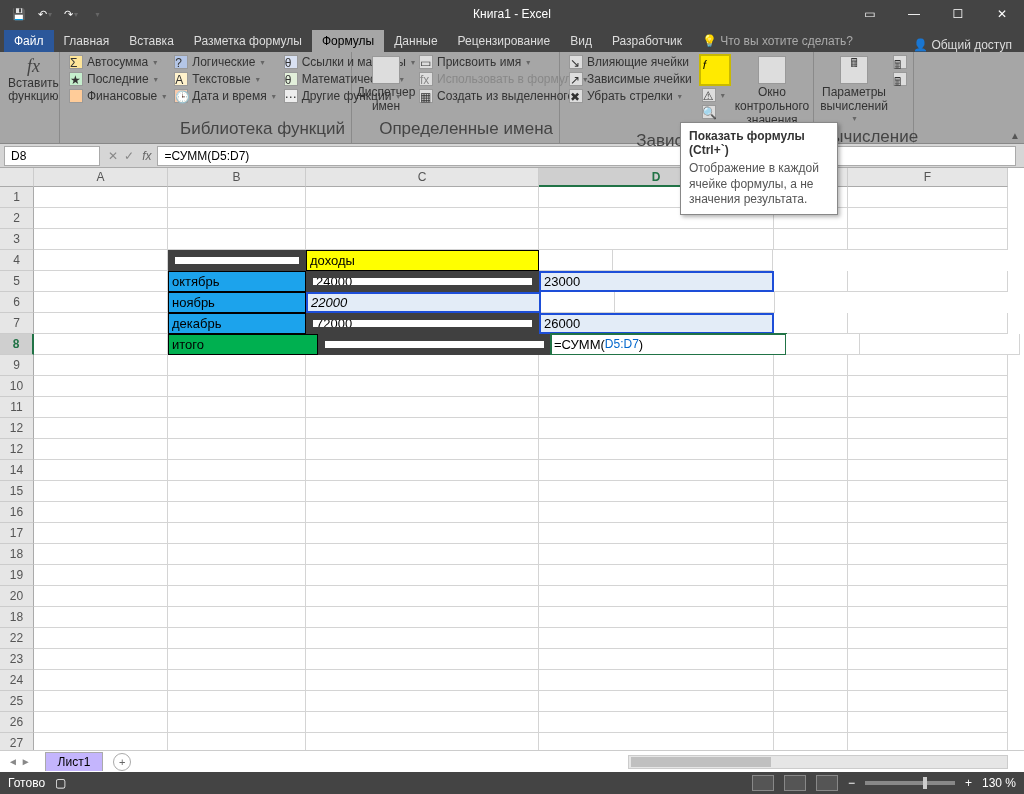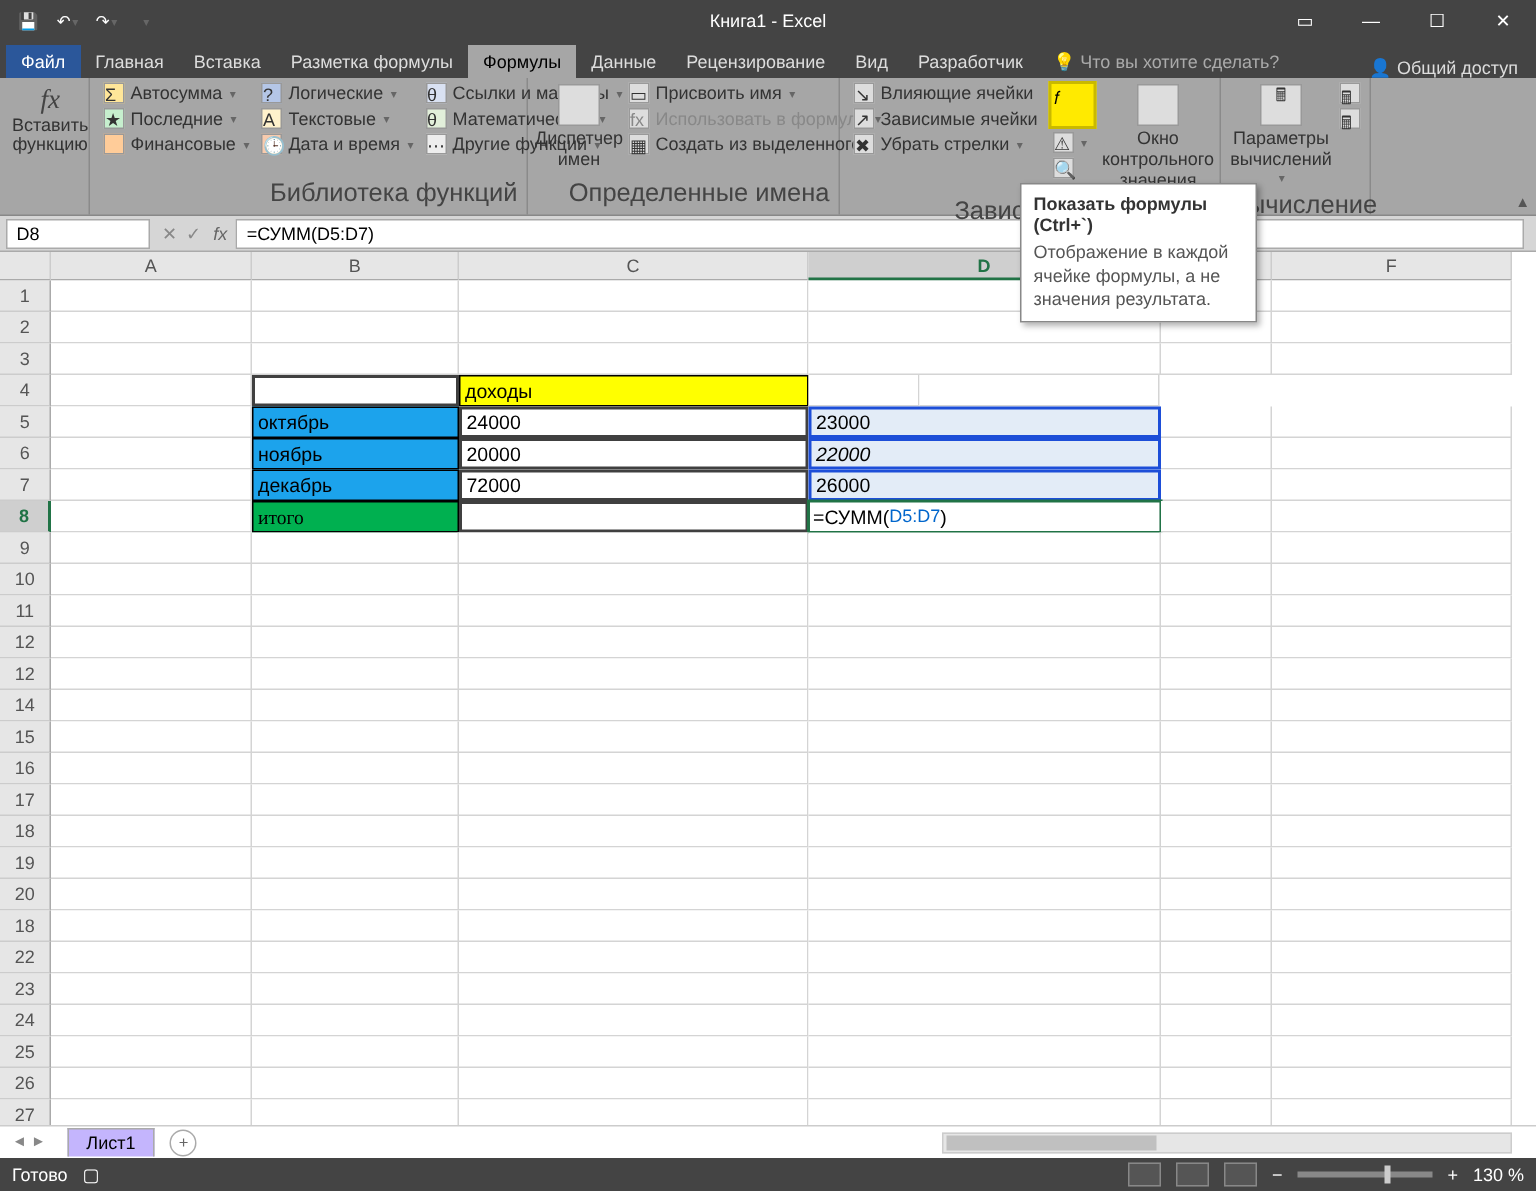--- a/index.html
+++ b/index.html
@@ -40,21 +40,21 @@
 .ch.sel{background:#cfcfcf;color:#217346;font-weight:600;border-bottom:2px solid #217346}
 .rowhdrs{position:absolute;left:0;top:19px;width:34px}
 .rh{width:34px;height:21px;background:#e6e6e6;border-right:1px solid #aaa;border-bottom:1px solid #ccc;display:flex;align-items:center;justify-content:center;font-size:12px;color:#555}
 .rh.sel{background:#cfcfcf;color:#217346;font-weight:600;border-right:2px solid #217346}
 .cells{position:absolute;left:34px;top:19px}
 .row{display:flex;height:21px}
 .cell{height:21px;border-right:1px solid #d4d4d4;border-bottom:1px solid #d4d4d4;padding:0 3px;display:flex;align-items:center;font-size:13px;overflow:hidden;white-space:nowrap;background:#fff}
 .cell.hyellow{background:#ffff00;border:1px solid #000}
 .cell.hblue{background:#1ca3ec;border:1px solid #000}
 .cell.hgreen{background:#00b050;border:1px solid #000}
-.cell.bd{border:2px solid #404040}
+.cell.bd{border:7px solid #404040}
 .cell.dep{background:#e3ecf7;border:2px solid #1d4ed8}
 .cell.active{outline:2px solid #217346;outline-offset:-1px;background:#fff}
 .cell .ref{color:#0066cc}
 .tooltip{position:absolute;left:680px;top:122px;width:158px;background:#fff;border:1px solid #888;box-shadow:2px 2px 4px rgba(0,0,0,.3);padding:6px 8px;font-size:11px;z-index:50}
 .tooltip .tt-title{font-weight:700;margin-bottom:4px;color:#333}
 .tooltip .tt-body{color:#555;line-height:1.3}
 .sheets{height:22px;background:#fff;border-top:1px solid #ccc;display:flex;align-items:center;position:relative}
 .sheet-nav{display:flex;gap:4px;padding:0 8px;color:#888;font-size:10px}
 .sheet-tab{border:1px solid #aaa;border-bottom:none;padding:2px 12px;background:#c4b5fd;font-size:12px;margin-left:6px}
 .addsheet{width:18px;height:18px;border:1px solid #aaa;border-radius:50%;display:flex;align-items:center;justify-content:center;margin-left:10px;font-size:11px;color:#666}
@@ -338,36 +338,35 @@
         <div class="cell" style="width: 134px;"></div>
         <div class="cell hblue" style="width: 138px;">октябрь</div>
         <div class="cell bd" style="width: 233px;">24000</div>
         <div class="cell dep" style="width: 235px;">23000</div>
         <div class="cell" style="width: 74px;"></div>
         <div class="cell" style="width: 160px;"></div>
       </div>
       <div class="row">
         <div class="cell" style="width: 134px;"></div>
         <div class="cell hblue" style="width: 138px;">ноябрь</div>
-        <div class="cell bd" style="width: 233px;">20000</div>
         <div class="cell dep" style="width: 235px; font-style: italic;">22000</div>
         <div class="cell" style="width: 74px;"></div>
         <div class="cell" style="width: 160px;"></div>
       </div>
       <div class="row">
         <div class="cell" style="width: 134px;"></div>
         <div class="cell hblue" style="width: 138px;">декабрь</div>
         <div class="cell bd" style="width: 233px;">72000</div>
         <div class="cell dep" style="width: 235px;">26000</div>
         <div class="cell" style="width: 74px;"></div>
         <div class="cell" style="width: 160px;"></div>
       </div>
       <div class="row">
         <div class="cell" style="width: 134px;"></div>
-        <div class="cell hgreen" style="width: 138px; font-family: Liberation Serif, serif;">итого</div>
+        <div class="cell hgreen" style="width: 150px;">итого</div>
         <div class="cell bd" style="width: 233px;"></div>
         <div class="cell active" style="width: 235px;">=СУММ(<span class="ref">D5:D7</span>)</div>
         <div class="cell" style="width: 74px;"></div>
         <div class="cell" style="width: 160px;"></div>
       </div>
       <div class="row">
         <div class="cell" style="width: 134px;"></div>
         <div class="cell" style="width: 138px;"></div>
         <div class="cell" style="width: 233px;"></div>
         <div class="cell" style="width: 235px;"></div>

